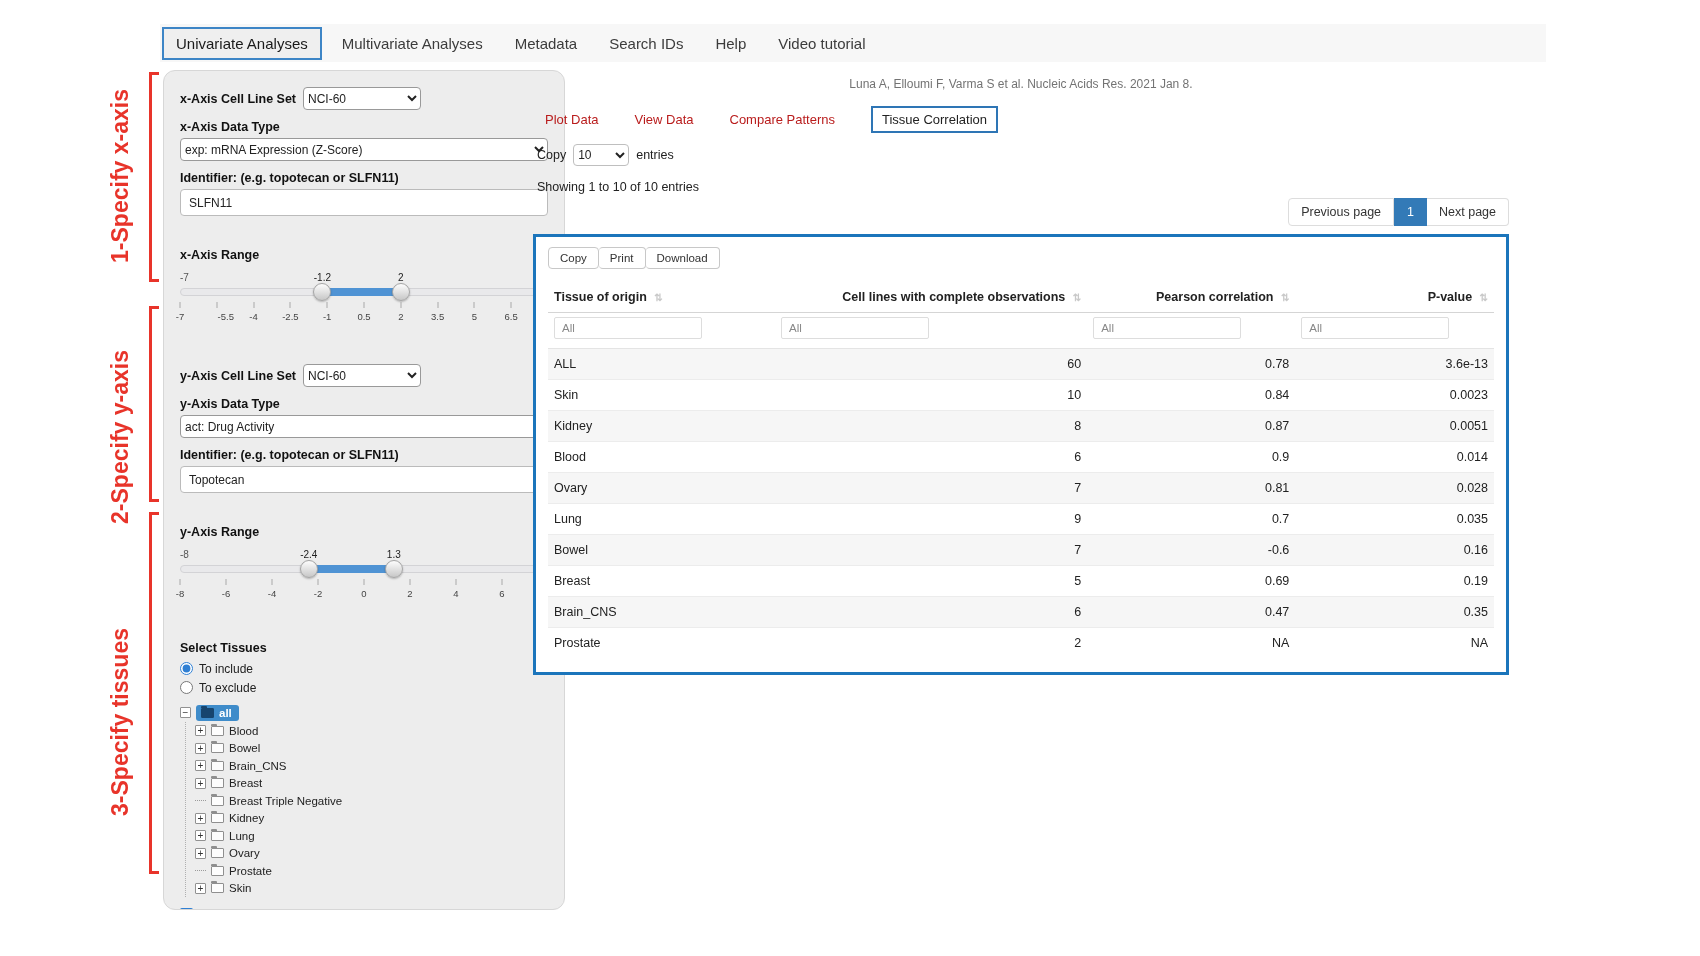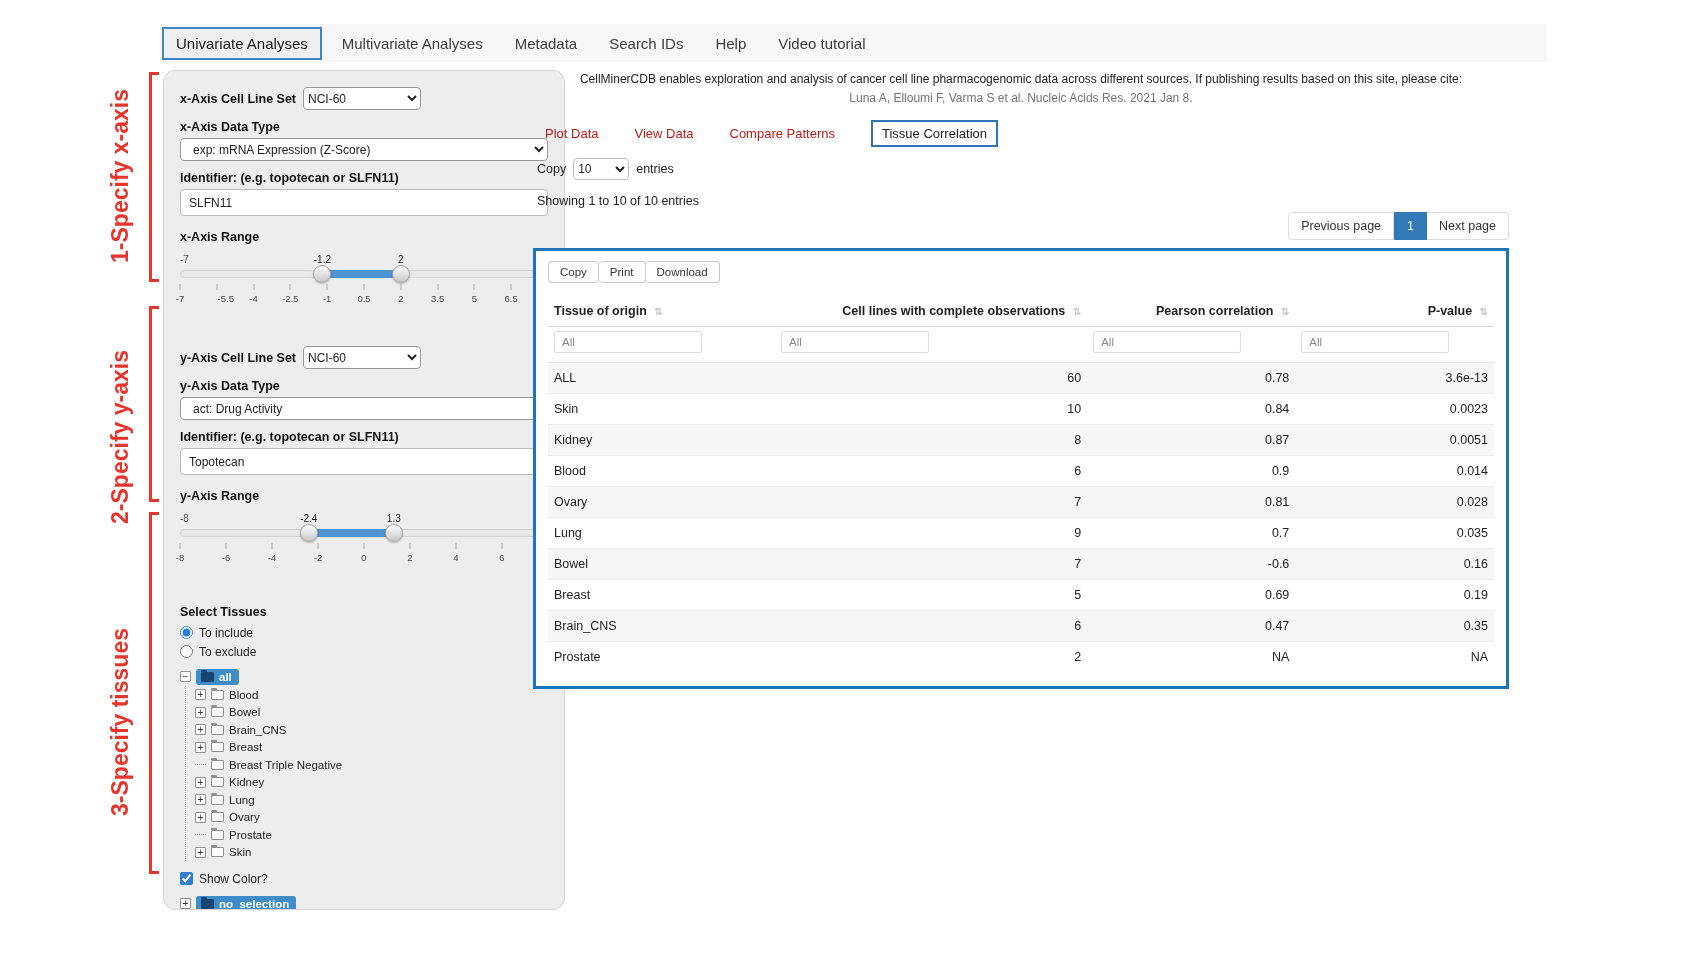--- a/index.html
+++ b/index.html
@@ -14,25 +14,25 @@
 
   
   .annot { position:absolute; color:#e8342a; font-weight:bold; font-size:23px; white-space:nowrap;
            transform:translate(-50%,-50%) rotate(-90deg); }
   .bracket { position:absolute; left:149px; width:10px; border:3px solid #e8342a; border-right:none; }
 
   
   .sidebar { position:absolute; left:163px; top:70px; width:402px; height:840px; background:#ededed;
              border:1px solid #d7d7d7; border-radius:12px; padding:16px 16px; color:#222; overflow:hidden; }
   .lbl { font-weight:bold; font-size:12.5px; color:#111; }
-  .mt4{margin-top:4px;} .mt8{margin-top:8px;} .mt10{margin-top:10px;} .mt14{margin-top:14px;}
+  .mt4{margin-top:4px;} .mt8{margin-top:8px;} .mt10{margin-top:10px;} .mt14{margin-top:32px;}
   .row-inline { display:flex; align-items:center; gap:7px; }
   select { font-size:12px; border:1px solid #999; border-radius:4px; background:#fff; height:23px; color:#222; }
   .sel-inline { width:118px; }
-  .sel-full { width:100%;padding-left:8px; }
+  .sel-full { width:100%; }
   .txt { width:100%; height:27px; border:1px solid #bbb; border-radius:4px; padding:0 8px; font-size:12px; background:#fff; color:#222; }
   .group-gap { height:22px; }
 
   
   .slider { position:relative; height:56px; margin-top:24px; }
   .sl-minmax, .sl-hlabel { position:absolute; top:-14px; font-size:10px; color:#555; }
   .sl-hlabel { transform:translateX(-50%); color:#222; background:#ededed; padding:0 2px; }
   .sl-track { position:absolute; left:0; right:0; top:2px; height:8px; border-radius:5px; background:#e9e9eb; border:1px solid #d3d3d6; }
   .sl-bar { position:absolute; top:2px; height:8px; background:#4f93d4; }
   .sl-handle { position:absolute; top:-3px; width:18px; height:18px; border-radius:50%;
@@ -292,21 +292,20 @@
         <span class="chip">
           <span class="folder"></span>
           <span>no_selection</span>
         </span>
       </div>
     </div>
 
   </div>
 
   <div class="main">
-    <div class="desc">CellMinerCDB enables exploration and analysis of cancer cell line pharmacogenomic data across different sources. If publishing results based on this site, please cite:</div>
     <div class="cite">Luna A, Elloumi F, Varma S et al. Nucleic Acids Res. 2021 Jan 8.</div>
 
     <div class="subtabs">
       <span class="subtab">Plot Data</span>
       <span class="subtab">View Data</span>
       <span class="subtab">Compare Patterns</span>
       <span class="subtab active">Tissue Correlation</span>
     </div>
 
     <div class="show-row">

